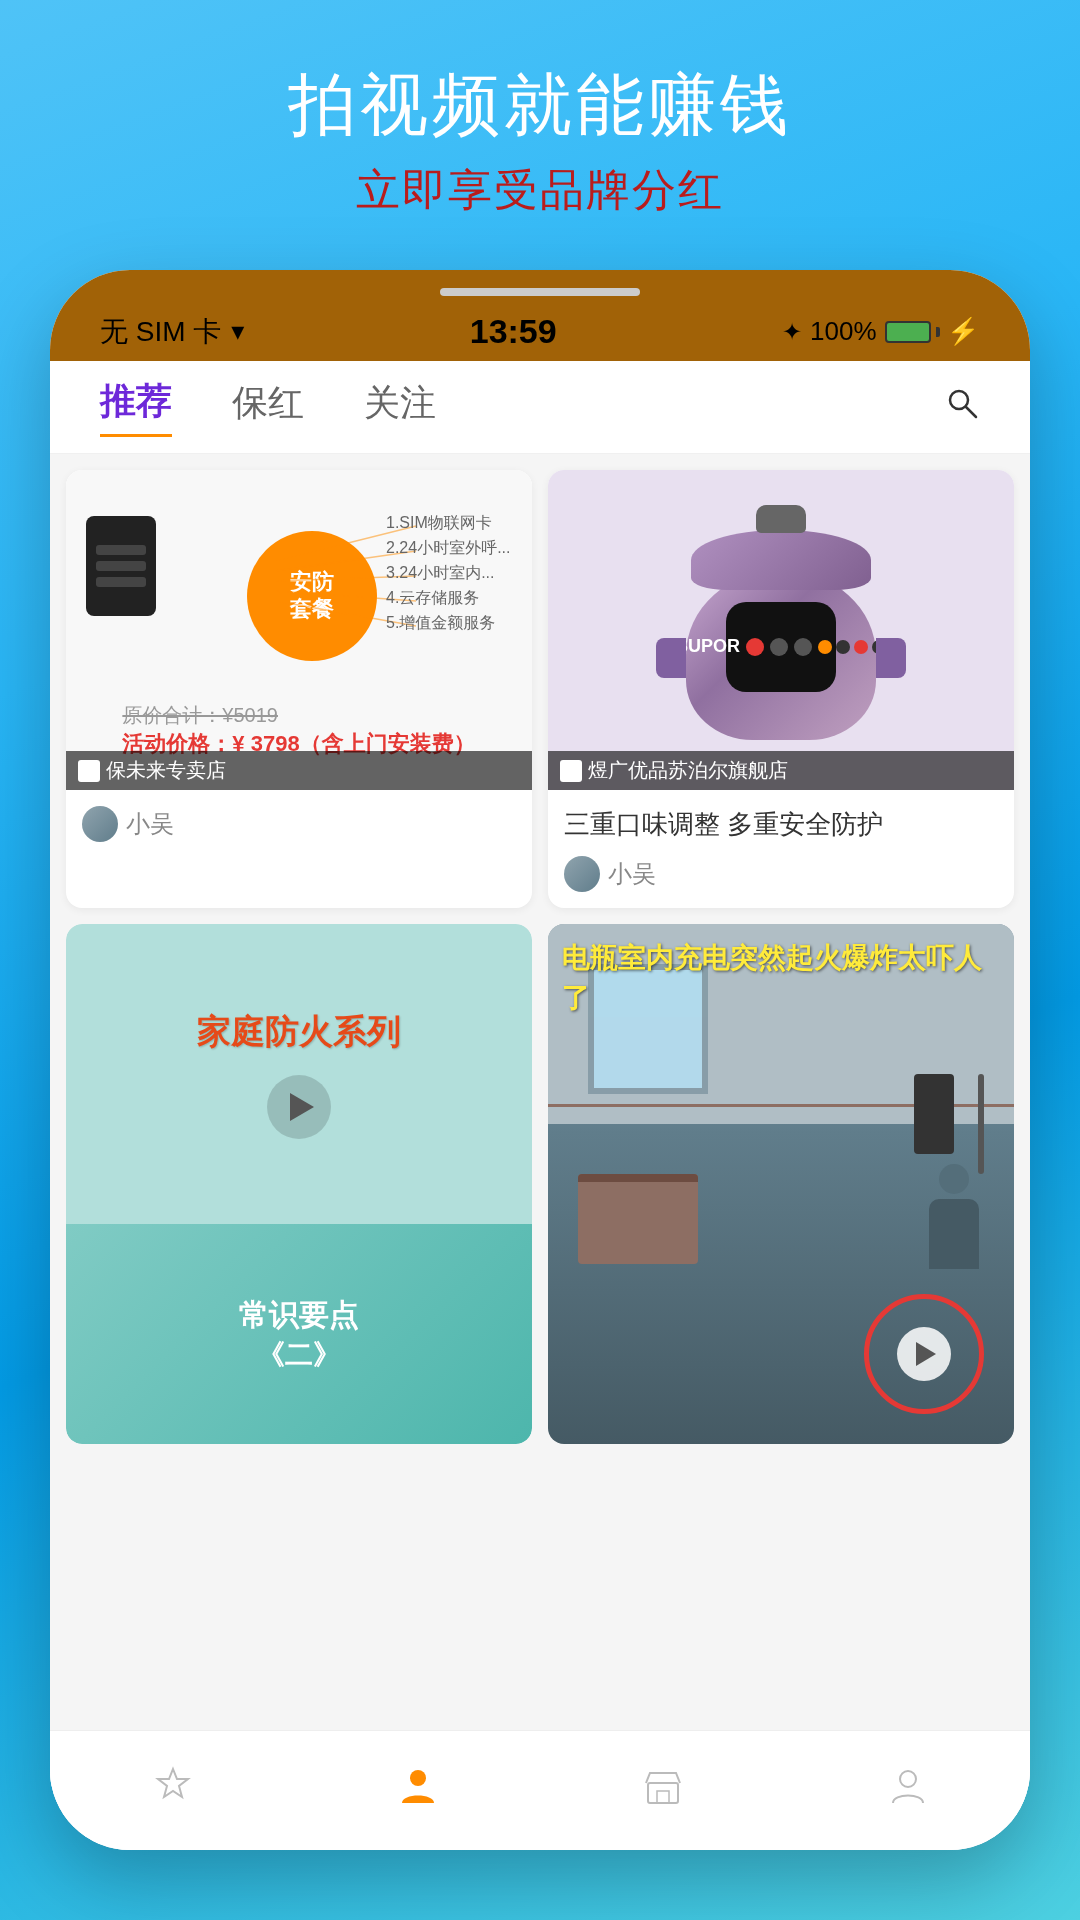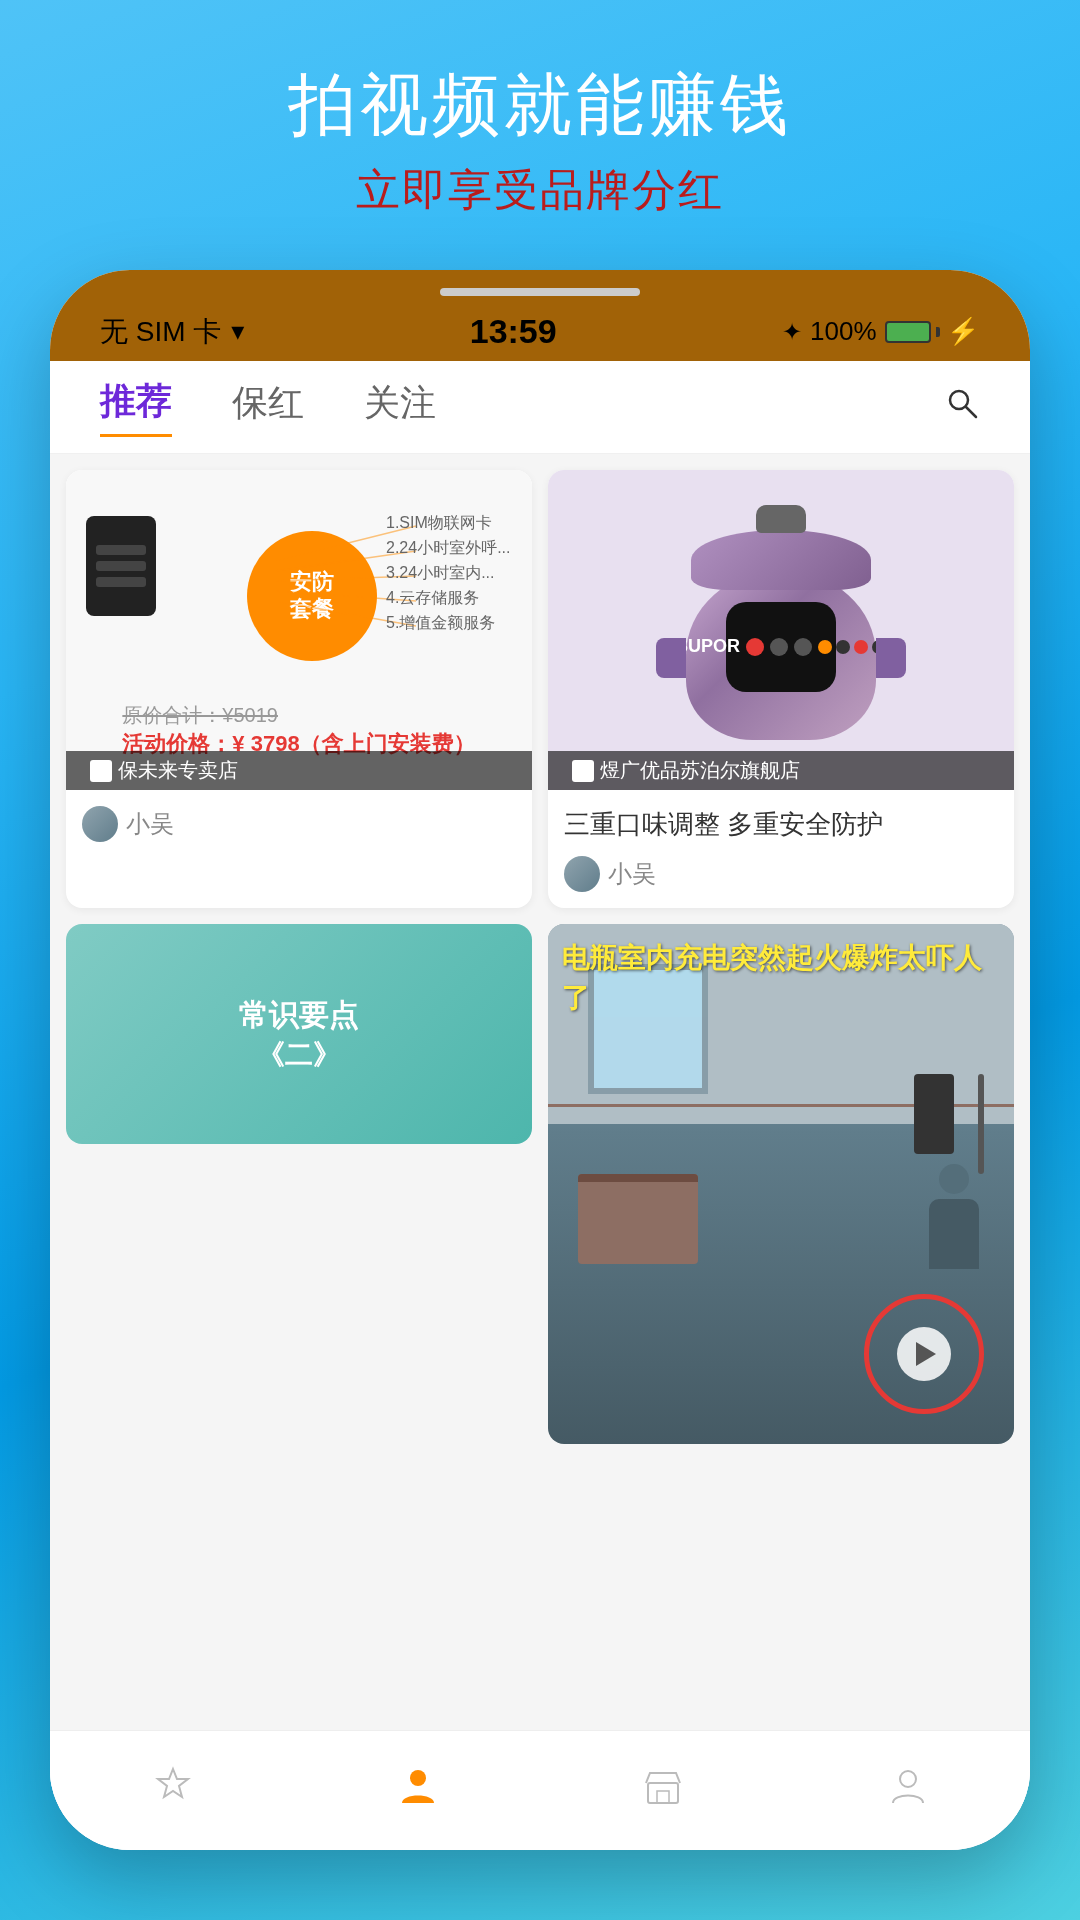--- a/index.html
+++ b/index.html
@@ -220,21 +220,21 @@
     }
     .sale-price {
       font-size: 22px;
       color: #e53935;
       font-weight: 600;
     }
     .store-tag {
       background: rgba(0,0,0,0.6);
       color: #fff;
       font-size: 20px;
-      padding: 6px 24px;
+      padding: 6px 12px;
       display: flex;
       align-items: center;
       gap: 6px;
       position: absolute;
       bottom: 0;
       left: 0;
       right: 0;
     }
     .store-icon {
       width: 22px; height: 22px;
@@ -488,20 +488,26 @@
           </div>
         </div>
       </div>
 
     </div>
 
     <div class="second-row">
 
       <div class="second-row-left">
 
+        <div style="background:#b2dfdb;height:300px;display:flex;flex-direction:column;align-items:center;justify-content:center;gap:20px;border-radius:16px 16px 0 0;">
+          <div style="font-size:34px;font-weight:700;color:#e64a19;text-shadow:1px 1px 2px rgba(0,0,0,0.2);">家庭防火系列</div>
+          <div class="play-btn">
+            <div class="play-triangle"></div>
+          </div>
+        </div>
 
         <div style="background:linear-gradient(135deg,#80cbc4,#4db6ac);height:220px;display:flex;flex-direction:column;align-items:center;justify-content:center;border-radius:0 0 16px 16px;">
           <div style="font-size:30px;font-weight:600;color:#fff;text-align:center;">常识要点</div>
           <div style="font-size:28px;font-weight:600;color:#fff;text-align:center;">《二》</div>
         </div>
       </div>
 
       <div class="second-row-right" style="position:relative;border-radius:16px;overflow:hidden;height:520px;">
 
         <div style="position:absolute;inset:0;background:linear-gradient(180deg,#90a4ae 0%,#607d8b 40%,#455a64 100%);"></div>

